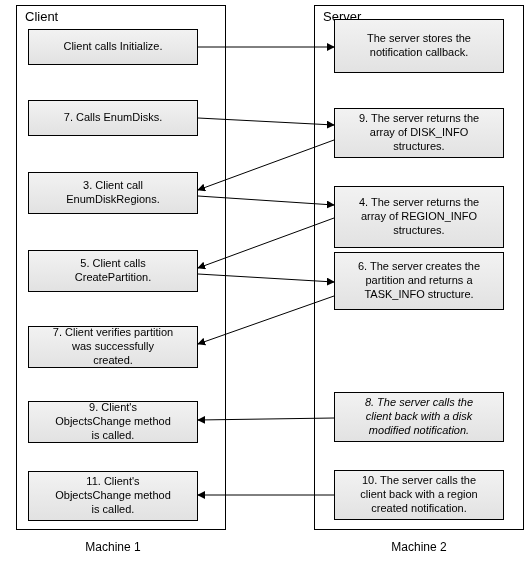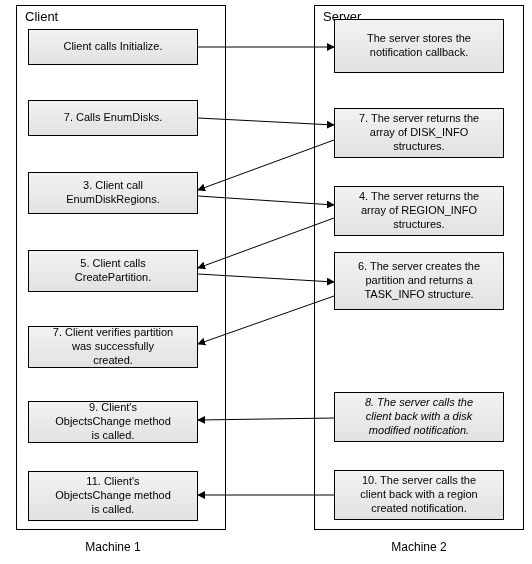--- a/index.html
+++ b/index.html
@@ -57,21 +57,21 @@
   .c1 { top:100px;  height: 36px; }
   .c2 { top:172px;  height: 42px; }
   .c3 { top:250px;  height: 42px; }
   .c4 { top:326px;  height: 42px; }
   .c5 { top:401px;  height: 42px; }
   .c6 { top:471px;  height: 50px; }
 
   
   .s0 { top: 19px;  height: 54px; }
   .s1 { top:108px;  height: 50px; }
-  .s2 { top:186px;  height: 50px; }
+  .s2 { top:186px;  height: 62px; }
   .s3 { top:252px;  height: 58px; }
   .s4 { top:392px;  height: 50px; font-style: italic; }
   .s5 { top:470px;  height: 50px; }
 
   .caption {
     position: absolute;
     top: 540px;
     width: 210px;
     text-align: center;
     font-size: 12px;
@@ -102,21 +102,21 @@
 
   <div class="box left c0">Client calls Initialize.</div>
   <div class="box left c1">7. Calls EnumDisks.</div>
   <div class="box left c2">3. Client call EnumDiskRegions.</div>
   <div class="box left c3">5. Client calls CreatePartition.</div>
   <div class="box left c4">7. Client verifies partition was successfully created.</div>
   <div class="box left c5">9. Client's ObjectsChange method is called.</div>
   <div class="box left c6">11. Client's ObjectsChange method is called.</div>
 
   <div class="box right s0">The server stores the notification callback.</div>
-  <div class="box right s1">7. The server returns the array of DISK_INFO structures.</div>
+  <div class="box right s1">9. The server returns the array of DISK_INFO structures.</div>
   <div class="box right s2">4. The server returns the array of REGION_INFO structures.</div>
   <div class="box right s3">6. The server creates the partition and returns a TASK_INFO structure.</div>
   <div class="box right s4">8. The server calls the client back with a disk modified notification.</div>
   <div class="box right s5">10. The server calls the client back with a region created notification.</div>
 
   <div class="caption left">Machine 1</div>
   <div class="caption right">Machine 2</div>
 
   <svg class="arrows">
     <defs>

